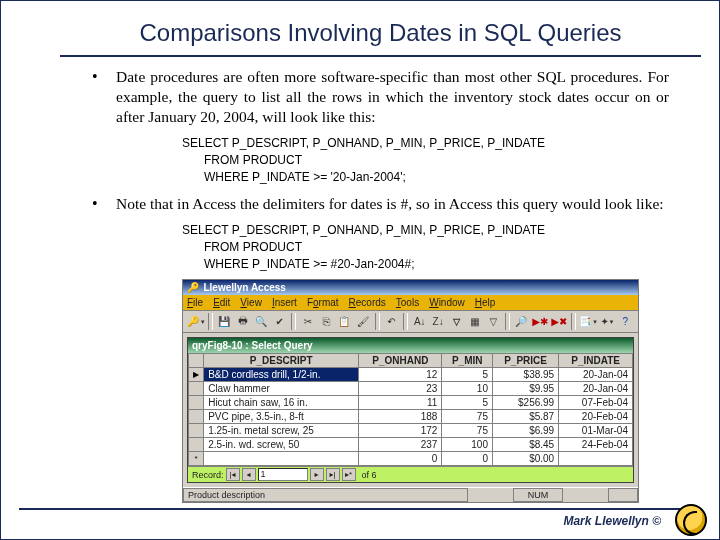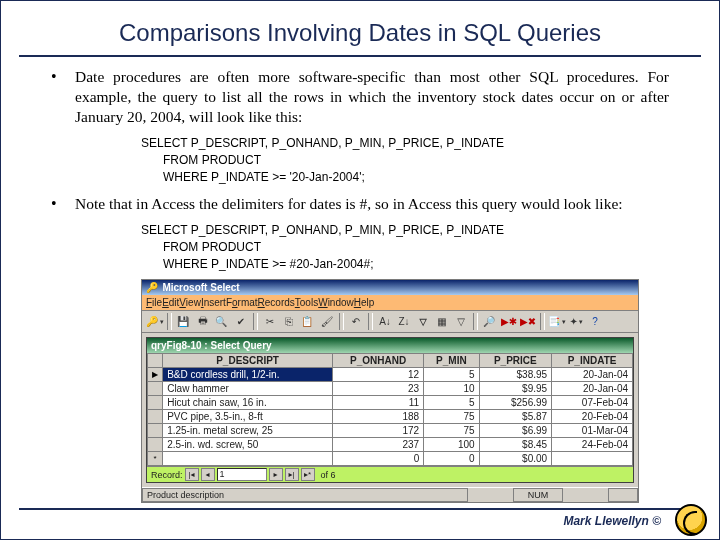--- a/index.html
+++ b/index.html
@@ -9,20 +9,21 @@
     background: #fff;
     font-family: "Times New Roman", Times, serif;
     position: relative;
     overflow: hidden;
   }
   .slide {
     position: absolute;
     top: 0; left: 0; right: 0; bottom: 0;
     border: 1px solid #1a2a56;
     background: #fff;
+    padding-left: 41px;
   }
   .title {
     font-family: Arial, Helvetica, sans-serif;
     font-size: 24px;
     color: #1a2a56;
     font-weight: normal;
     text-align: center;
     margin-top: 18px;
   }
   .title-rule {
@@ -68,24 +69,25 @@
     background: linear-gradient(#0a246a,#a6caf0);
     color: #fff;
     font-size: 10px;
     font-weight: bold;
     padding: 2px 4px;
     display: flex;
     align-items: center;
     gap: 4px;
   }
   .access-shot .menubar {
-    background: #fdba74;
+    background: #eab308;
     padding: 2px 4px;
     border-bottom: 1px solid #808080;
     display: flex;
+    gap: 10px;
   }
   .access-shot .menubar span { text-decoration: none; }
   .access-shot .menubar span u { text-decoration: underline; }
   .access-shot .toolbar {
     background: #d4d0c8;
     padding: 2px 4px;
     border-bottom: 1px solid #808080;
     display: flex;
     gap: 1px;
     align-items: center;
@@ -250,21 +252,21 @@
 
     <div class="code" style="margin-bottom:2px;">
       <div>SELECT  P_DESCRIPT, P_ONHAND, P_MIN, P_PRICE, P_INDATE</div>
       <div class="indent">FROM PRODUCT</div>
       <div class="indent">WHERE P_INDATE &gt;= #20-Jan-2004#;</div>
     </div>
 
     <div class="access-shot">
       <div class="titlebar">
         <span>🔑</span>
-        <span>Microsoft Select</span>
+        <span>Llewellyn Access</span>
       </div>
       <div class="menubar">
         <span><u>F</u>ile</span>
         <span><u>E</u>dit</span>
         <span><u>V</u>iew</span>
         <span><u>I</u>nsert</span>
         <span>F<u>o</u>rmat</span>
         <span><u>R</u>ecords</span>
         <span><u>T</u>ools</span>
         <span><u>W</u>indow</span>

